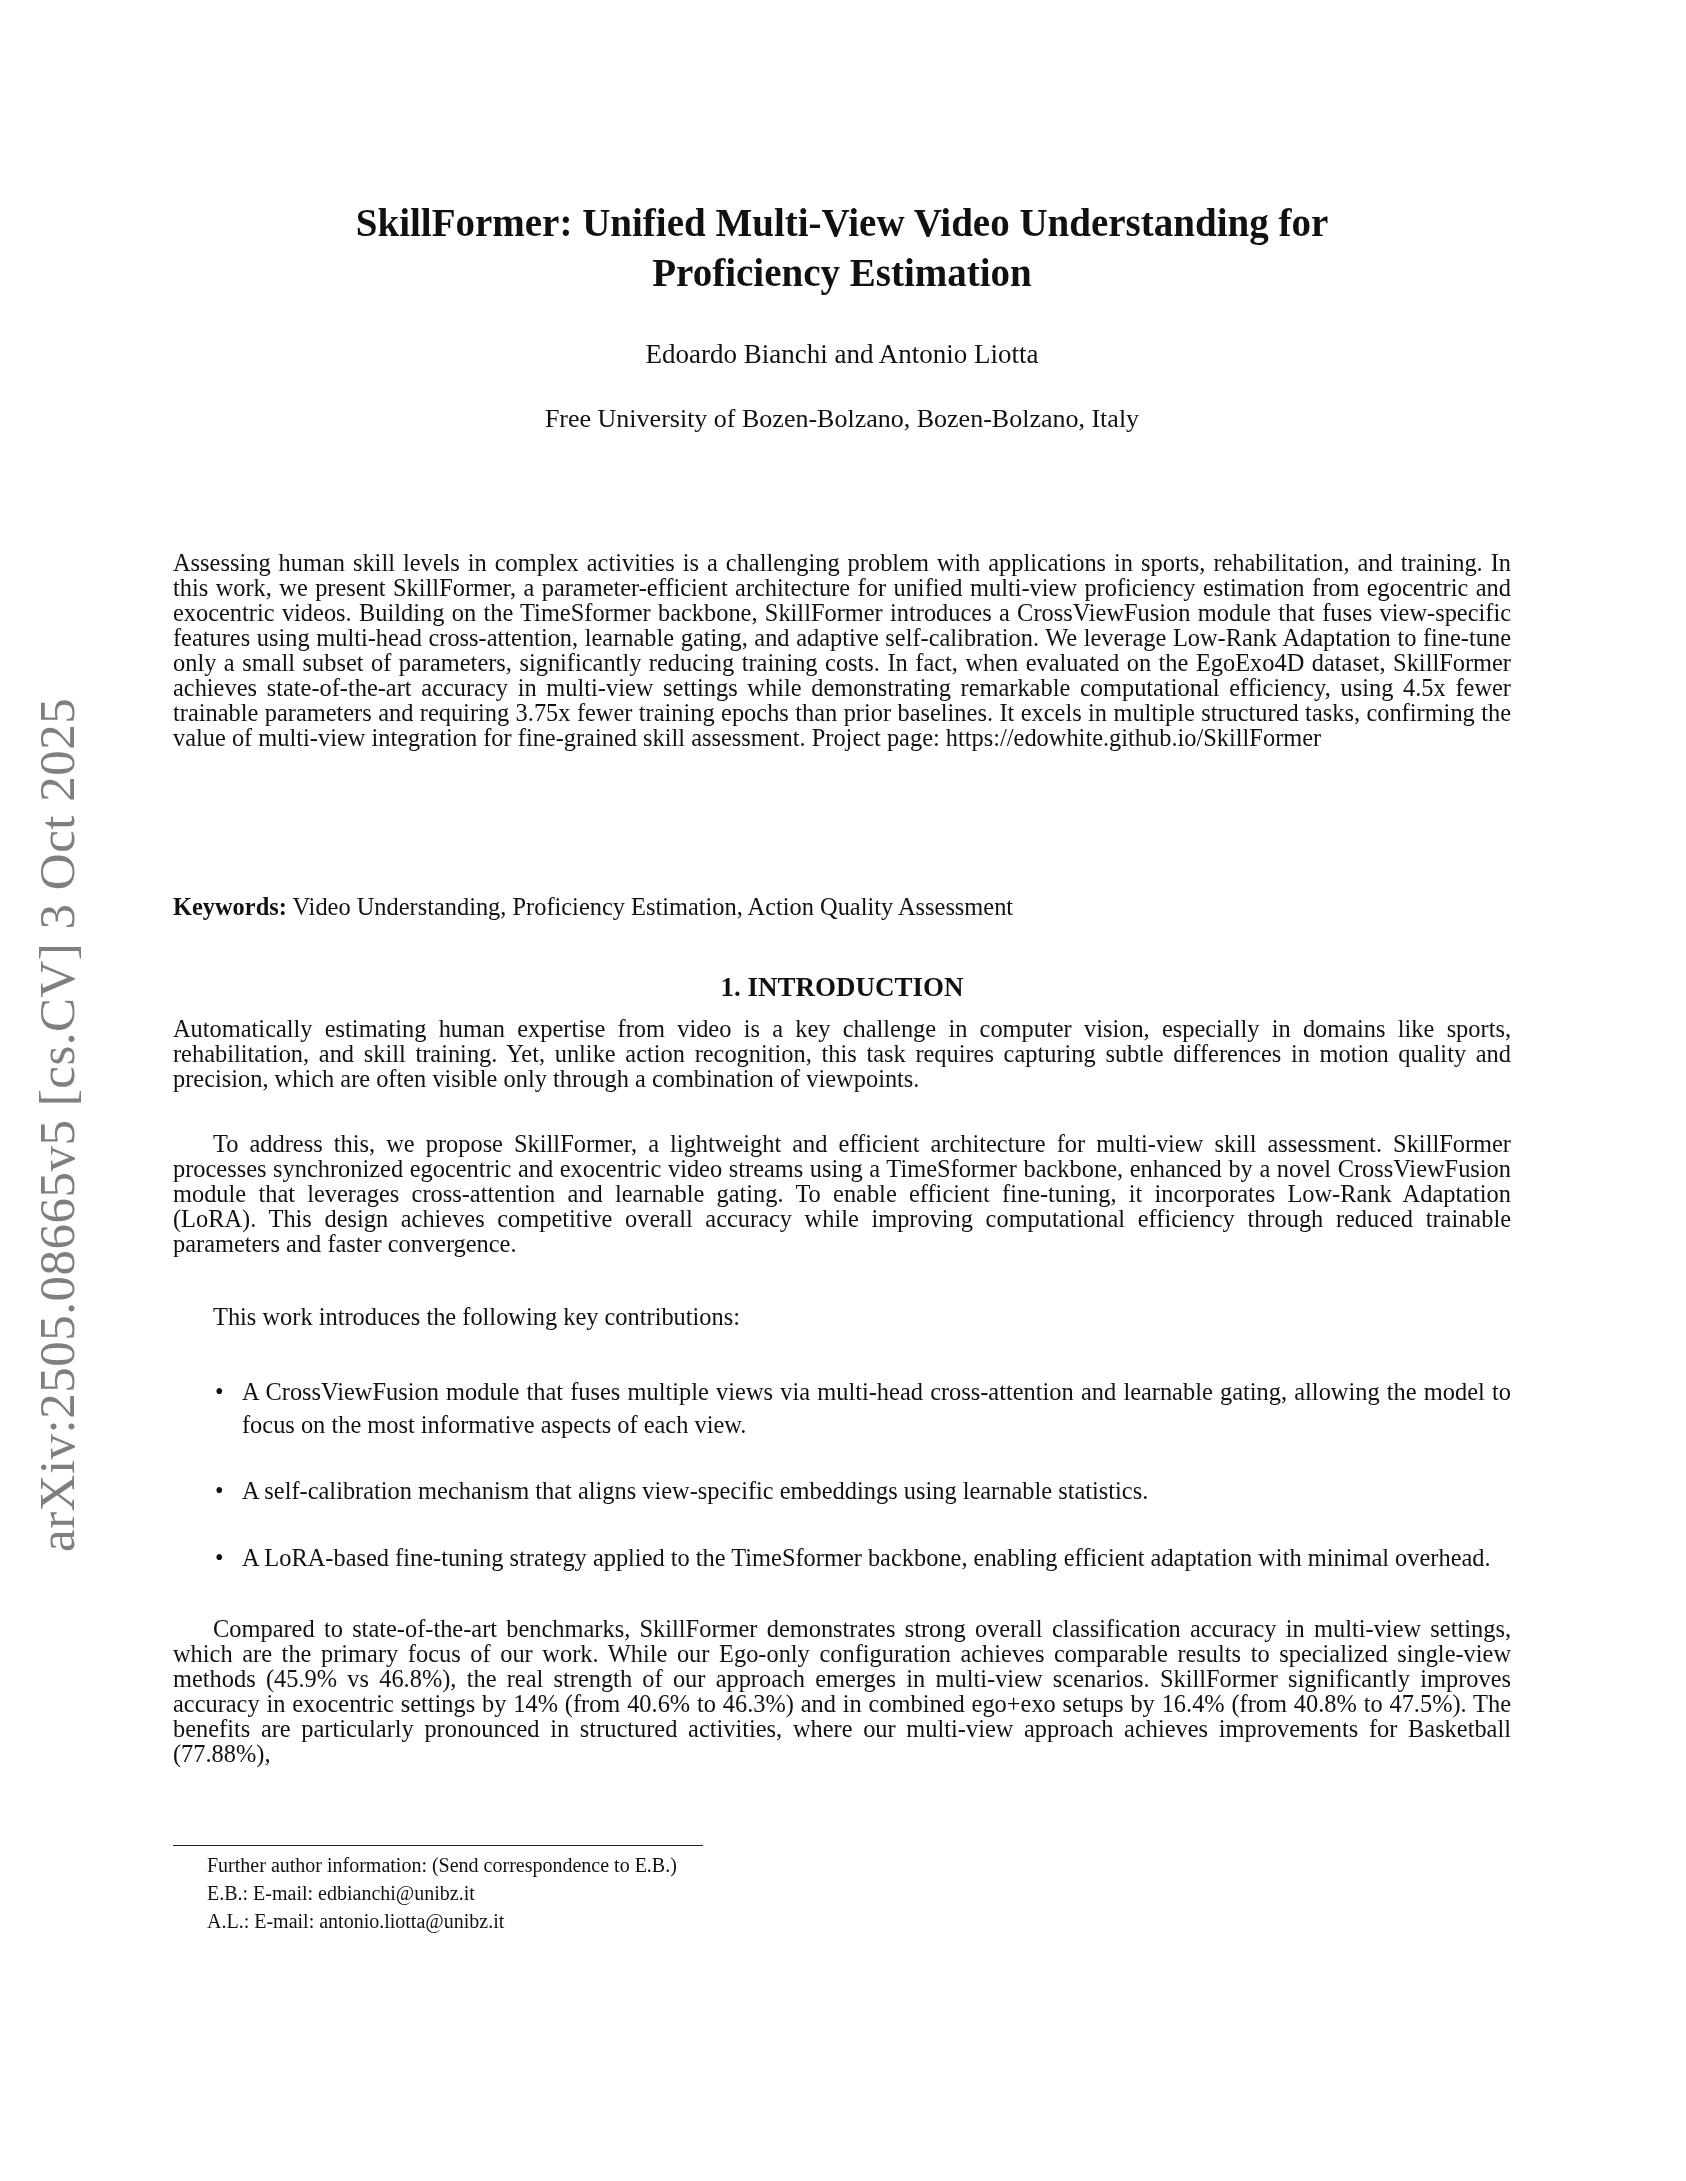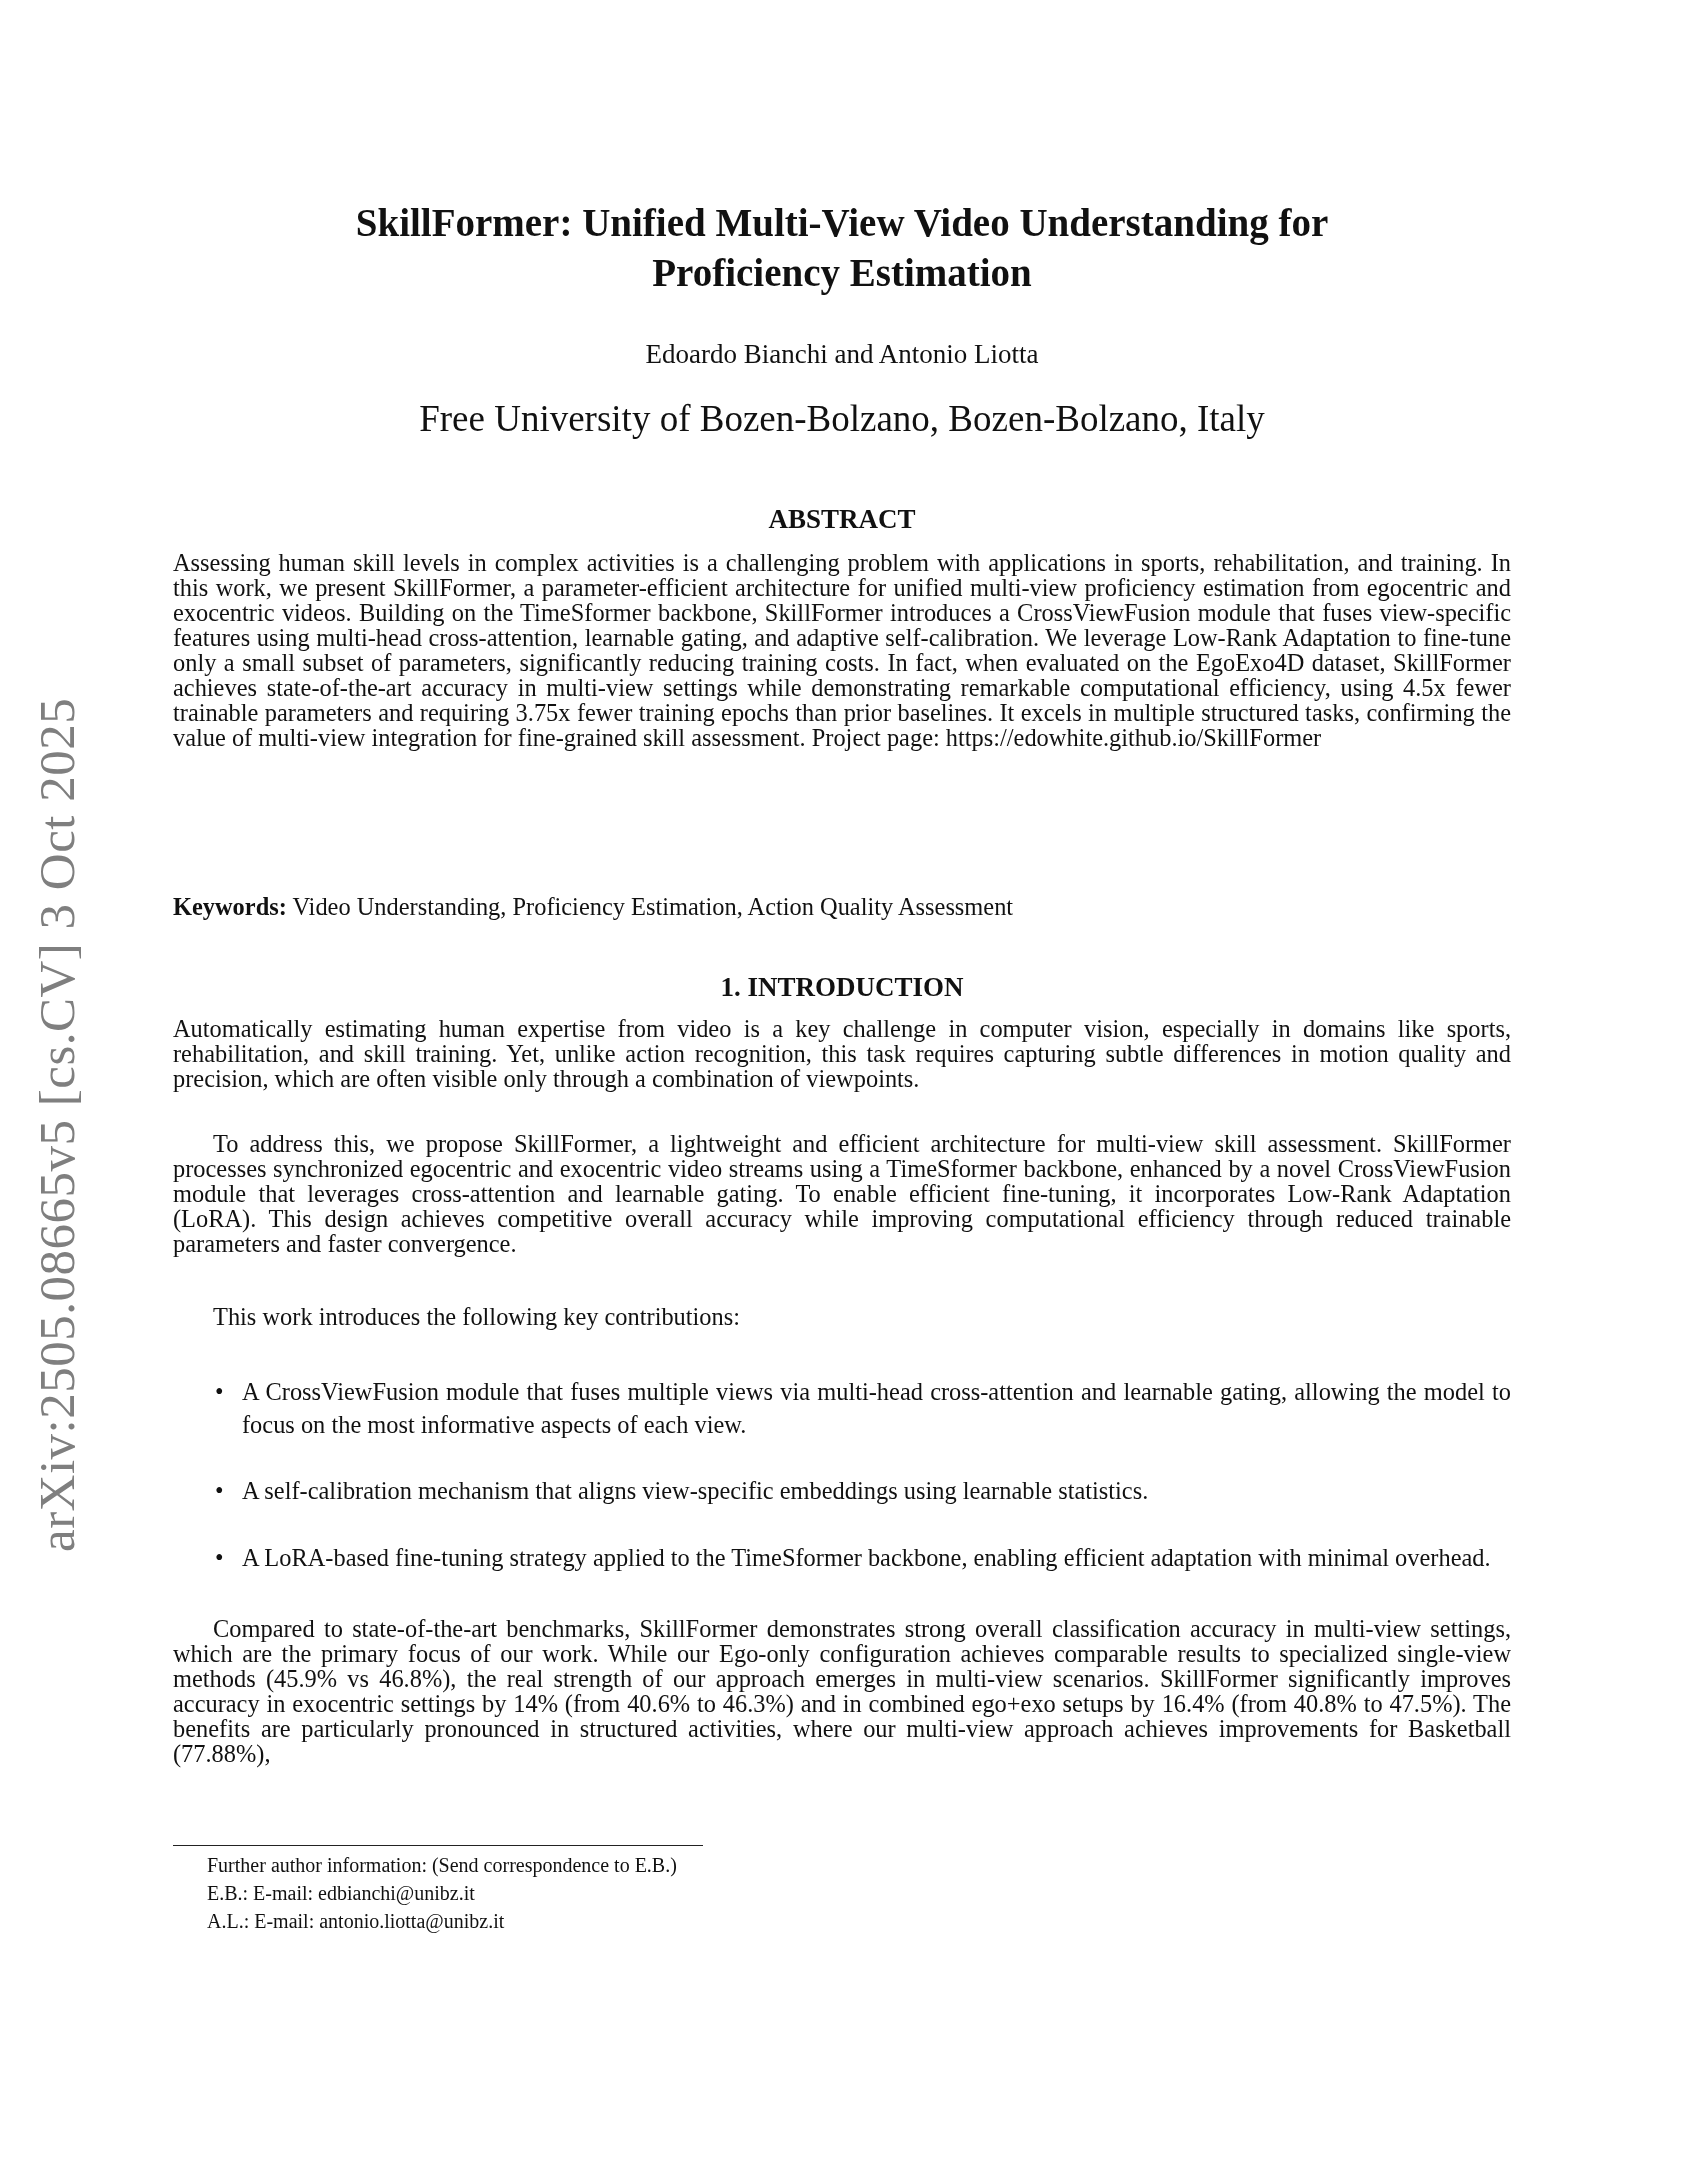--- a/index.html
+++ b/index.html
@@ -3,21 +3,21 @@
   <meta charset="utf-8">
   <style>
     html, body { margin: 0; padding: 0; background: #ffffff; }
     body { width: 1686px; height: 2182px; position: relative; overflow: hidden;
            font-family: "DejaVu Serif", "Liberation Serif", serif; color: #111; }
     .page { position: absolute; left: 0; top: 0; width: 1686px; height: 2182px; }
     .center { position: absolute; left: 173px; width: 1338px; text-align: center; }
     .title { top: 198px; font-size: 39px; font-weight: bold; line-height: 50px;
              font-family: "Liberation Serif", "DejaVu Serif", serif; }
     .authors { top: 336px; font-size: 27px; line-height: 37px; font-family: "Liberation Serif", serif; }
-    .affil { top: 400px; font-size: 37px; line-height: 37px; font-family: "Liberation Serif", serif; }
+    .affil { top: 400px; font-size: 26px; line-height: 37px; font-family: "Liberation Serif", serif; }
     .sec-head { font-size: 27px; font-weight: bold; line-height: 33px; font-family: "Liberation Serif", serif; }
     .block { position: absolute; left: 173px; width: 1338px; font-family: "Liberation Serif", serif;
              font-size: 24.4px; line-height: 25px; text-align: justify; }
     .block p { margin: 0; }
     .indent { text-indent: 40px; }
     .kw-label { font-weight: bold; }
     ul.contrib { position: absolute; left: 173px; width: 1338px; margin: 0; padding: 0; list-style: none;
                  font-family: "Liberation Serif", serif; font-size: 24.4px; line-height: 32.5px; }
     ul.contrib li { position: relative; padding-left: 69px; text-align: justify; margin-bottom: 34px; }
     ul.contrib li .bullet { position: absolute; left: 42px; top: 0; }
@@ -38,21 +38,20 @@
   <div class="watermark">arXiv:2505.08665v5  [cs.CV]  3 Oct 2025</div>
 
   <div class="center title">
     <div>SkillFormer: Unified Multi-View Video Understanding for</div>
     <div>Proficiency Estimation</div>
   </div>
 
   <div class="center authors">Edoardo Bianchi and Antonio Liotta</div>
   <div class="center affil">Free University of Bozen-Bolzano, Bozen-Bolzano, Italy</div>
 
-  <div class="center sec-head" style="top:503px;">ABSTRACT</div>
 
   <div class="block" style="top:550px;">
     <p>Assessing human skill levels in complex activities is a challenging problem with applications in sports, rehabilitation, and training. In this work, we present SkillFormer, a parameter-efficient architecture for unified multi-view proficiency estimation from egocentric and exocentric videos. Building on the TimeSformer backbone, SkillFormer introduces a CrossViewFusion module that fuses view-specific features using multi-head cross-attention, learnable gating, and adaptive self-calibration. We leverage Low-Rank Adaptation to fine-tune only a small subset of parameters, significantly reducing training costs. In fact, when evaluated on the EgoExo4D dataset, SkillFormer achieves state-of-the-art accuracy in multi-view settings while demonstrating remarkable computational efficiency, using 4.5x fewer trainable parameters and requiring 3.75x fewer training epochs than prior baselines. It excels in multiple structured tasks, confirming the value of multi-view integration for fine-grained skill assessment. Project page: https://edowhite.github.io/SkillFormer</p>
   </div>
 
   <div class="block" style="top:894px;">
     <p><span class="kw-label">Keywords:</span><span> Video Understanding, Proficiency Estimation, Action Quality Assessment</span></p>
   </div>
 
   <div class="center sec-head" style="top:971px;">1. INTRODUCTION</div>

